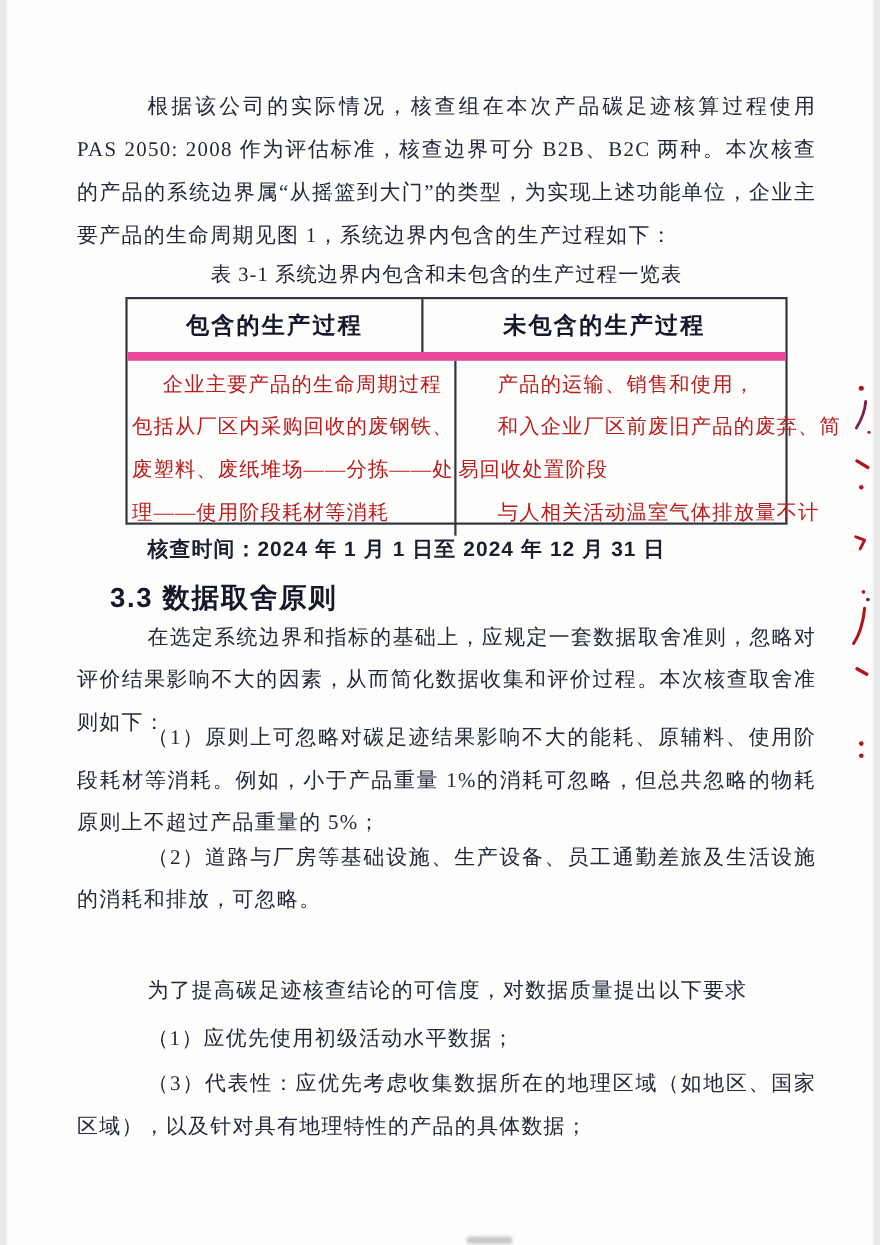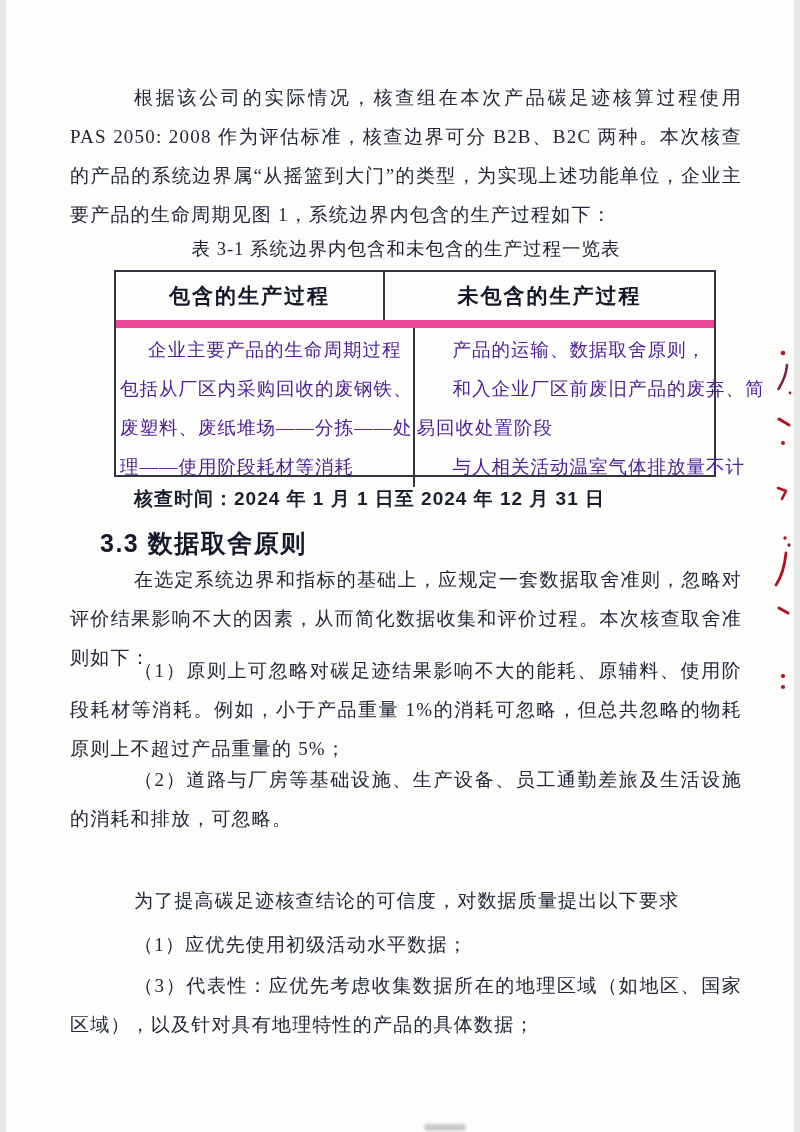--- a/index.html
+++ b/index.html
@@ -49,21 +49,21 @@
     color:#14182a;
   }
   .th.c1{flex:0 0 267px;border-right:2px solid #32353e;}
   .th.c2{flex:1;}
   .tbody{display:flex;flex:1;}
   .td{
     padding-top:3px;
     font-size:18.5px;
     line-height:39px;
     letter-spacing:1px;
-    color:#4c1d95;
+    color:#b91c1c;
     overflow:visible;
   }
   .td.c1{flex:0 0 267px;border-right:2px solid #32353e;padding-left:4px;}
   .td.c2{flex:1;padding-left:2px;}
   .cell-line{white-space:nowrap;overflow:visible;}
   .ind28{text-indent:28px;}
   .ind36{text-indent:36px;}
   .heading{
     left:64px;width:672px;
     padding-left:30px;
@@ -109,21 +109,21 @@
       <div class="th c2">未包含的生产过程</div>
     </div>
     <div class="tbody">
       <div class="td c1">
         <div class="cell-line ind28">企业主要产品的生命周期过程</div>
         <div class="cell-line">包括从厂区内采购回收的废钢铁、</div>
         <div class="cell-line">废塑料、废纸堆场——分拣——处</div>
         <div class="cell-line">理——使用阶段耗材等消耗</div>
       </div>
       <div class="td c2">
-        <div class="cell-line ind36">产品的运输、数据取舍原则，</div>
+        <div class="cell-line ind36">产品的运输、销售和使用，</div>
         <div class="cell-line ind36">和入企业厂区前废旧产品的废弃、简</div>
         <div class="cell-line">易回收处置阶段</div>
         <div class="cell-line ind36">与人相关活动温室气体排放量不计</div>
       </div>
     </div>
   </div>
 
   <div class="abs verify-line para-width" style="top:486px;text-indent:64px;">核查时间：2024 年 1 月 1 日至 2024 年 12 月 31 日</div>
 
   <div class="abs heading" style="top:527px;">3.3 数据取舍原则</div>

